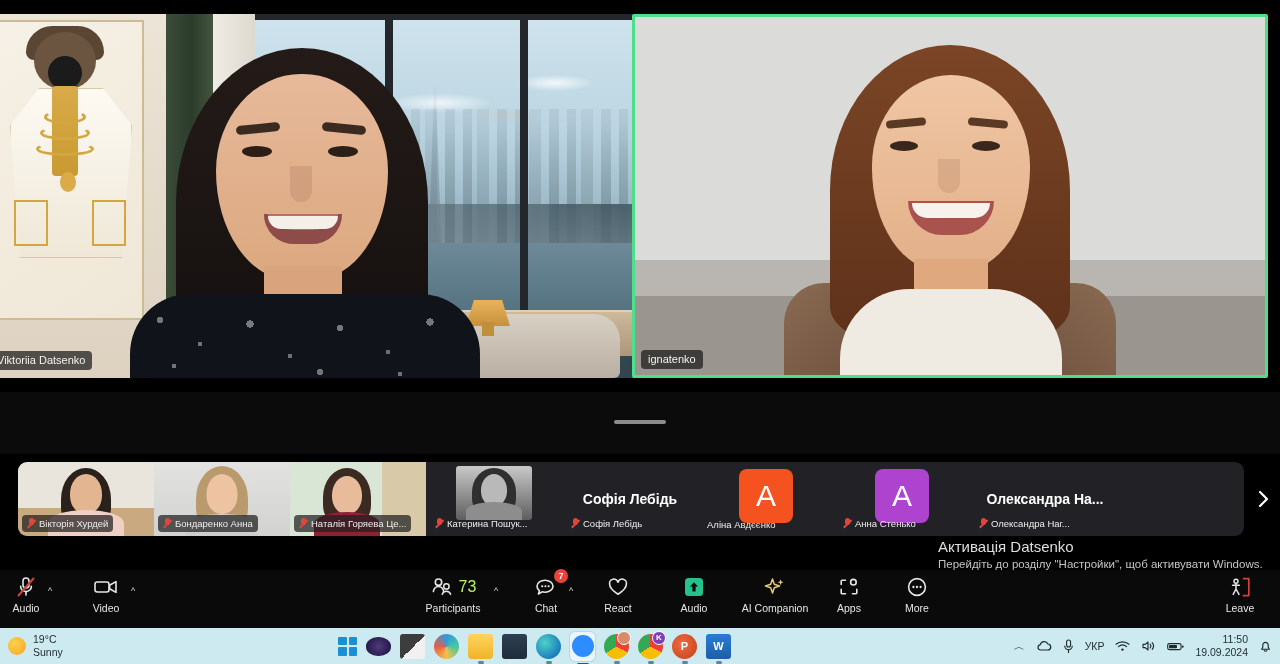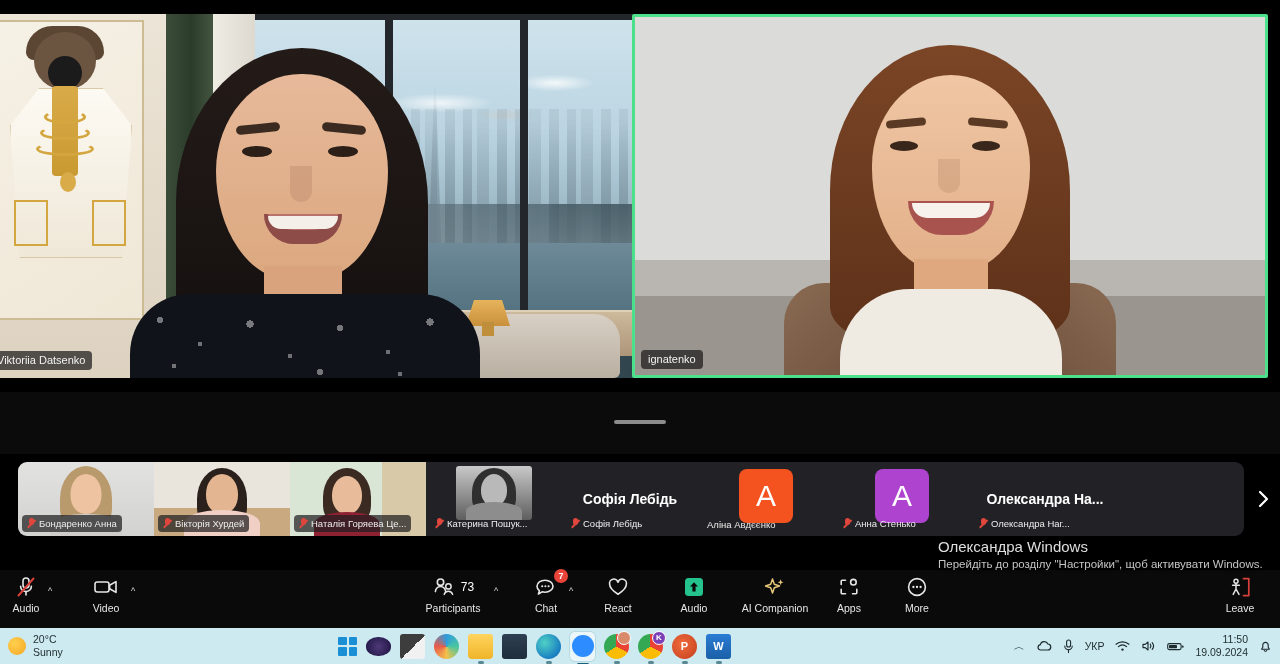--- a/index.html
+++ b/index.html
@@ -317,21 +317,21 @@
   .tb-icon { height:26px; display:flex; align-items:center; justify-content:center; }
   .tb-label { margin-top:3px; line-height:1; }
   .caret {
     position:absolute; top:16px; font-size:9px; color:#d8d8d8; cursor:pointer;
   }
   .badge {
     position:absolute; top:-5px; right:-11px; min-width:14px; height:14px; padding:0 3px;
     background:#e8443a; color:#fff; border-radius:8px; font-size:9px;
     display:flex; align-items:center; justify-content:center; font-weight:bold;
   }
-  .pcount { font-size:12px; margin-left:5px; color:#ffffff; }
+  .pcount { font-size:16px; margin-left:5px; color:#bef264; }
 
   
   .watermark {
     position:absolute; left:938px; top:538px; width:330px;
     color:#cfcfcf; text-shadow:0 0 4px rgba(0,0,0,.9); pointer-events:none;
   }
   .wm-title { font-size:15px; margin-bottom:2px; color:#dedede; }
   .wm-sub { font-size:11.5px; line-height:1.35; color:#c4c4c4; }
 
   
@@ -443,40 +443,40 @@
     </div>
   </div>
 
   <div class="drag-zone">
     <div class="drag-handle"></div>
   </div>
 
   <div class="filmstrip">
 
     <div class="thumb">
+      <div class="pic" style="background:linear-gradient(to bottom,#e9e5dd 0 62%,#c9a97f 62% 100%)">
+        <div class="p-hair" style="top:6px;width:50px;height:62px;background:#2a211c"></div>
+        <div class="p-head" style="top:12px;width:32px;height:40px;background:#e3b591"></div>
+        <div class="p-body" style="width:76px;height:26px;background:#f0cfc4"></div>
+      </div>
+      <div class="tname">
+        <span class="mic-off"></span>
+        <span>Вікторія Хурдей</span>
+      </div>
+    </div>
+
+    <div class="thumb">
       <div class="pic" style="background:linear-gradient(to bottom,#e2e2e0,#d2d2d0)">
         <div class="p-hair" style="top:4px;width:52px;height:66px;background:#b99a6c"></div>
         <div class="p-head" style="top:12px;width:31px;height:40px;background:#edc3a1"></div>
         <div class="p-body" style="width:72px;height:22px;background:#cfcdc9"></div>
       </div>
       <div class="tname">
         <span class="mic-off"></span>
         <span>Бондаренко Анна</span>
-      </div>
-    </div>
-
-    <div class="thumb">
-      <div class="pic" style="background:linear-gradient(to bottom,#e9e5dd 0 62%,#c9a97f 62% 100%)">
-        <div class="p-hair" style="top:6px;width:50px;height:62px;background:#2a211c"></div>
-        <div class="p-head" style="top:12px;width:32px;height:40px;background:#e3b591"></div>
-        <div class="p-body" style="width:76px;height:26px;background:#f0cfc4"></div>
-      </div>
-      <div class="tname">
-        <span class="mic-off"></span>
-        <span>Вікторія Хурдей</span>
       </div>
     </div>
 
     <div class="thumb">
       <div class="pic" style="background:linear-gradient(to right,#d9e6d6 0 68%,#d8c9a8 68% 100%)">
         <div class="p-hair" style="left:42%;top:6px;width:48px;height:58px;background:#3b2a22"></div>
         <div class="p-head" style="left:42%;top:14px;width:30px;height:38px;background:#e8bc9a"></div>
         <div class="p-body" style="left:42%;width:66px;height:24px;background:#8e2233"></div>
       </div>
       <div class="tname">
@@ -649,30 +649,30 @@
           <path d="M14.8 2.6h6v17h-6" fill="none" stroke="#d8403a" stroke-width="1.7" stroke-linejoin="round"></path>
           <circle cx="8" cy="5.2" r="2" fill="none" stroke="#e6e6e6" stroke-width="1.5"></circle>
           <path d="M8 7.4 L8 13 M8 13 L5.2 18.4 M8 13 L11 18.4 M4.6 9.2 L11.4 9.2" fill="none" stroke="#e6e6e6" stroke-width="1.5" stroke-linecap="round"></path>
         </svg>
       </div>
       <div class="tb-label">Leave</div>
     </div>
   </div>
 
   <div class="watermark">
-    <div class="wm-title">Олександра Windows</div>
+    <div class="wm-title">Активація Datsenko</div>
     <div class="wm-sub">Перейдіть до розділу "Настройки", щоб активувати Windows.</div>
   </div>
 
   <div class="taskbar">
 
     <div class="weather">
       <div class="sun"></div>
       <div class="wx-text">
-        <div>20°C</div>
+        <div>19°C</div>
         <div>Sunny</div>
       </div>
     </div>
 
     <div class="tb-center">
       <div class="win-logo">
         <span></span>
           <span></span>
           <span></span>
           <span></span>

